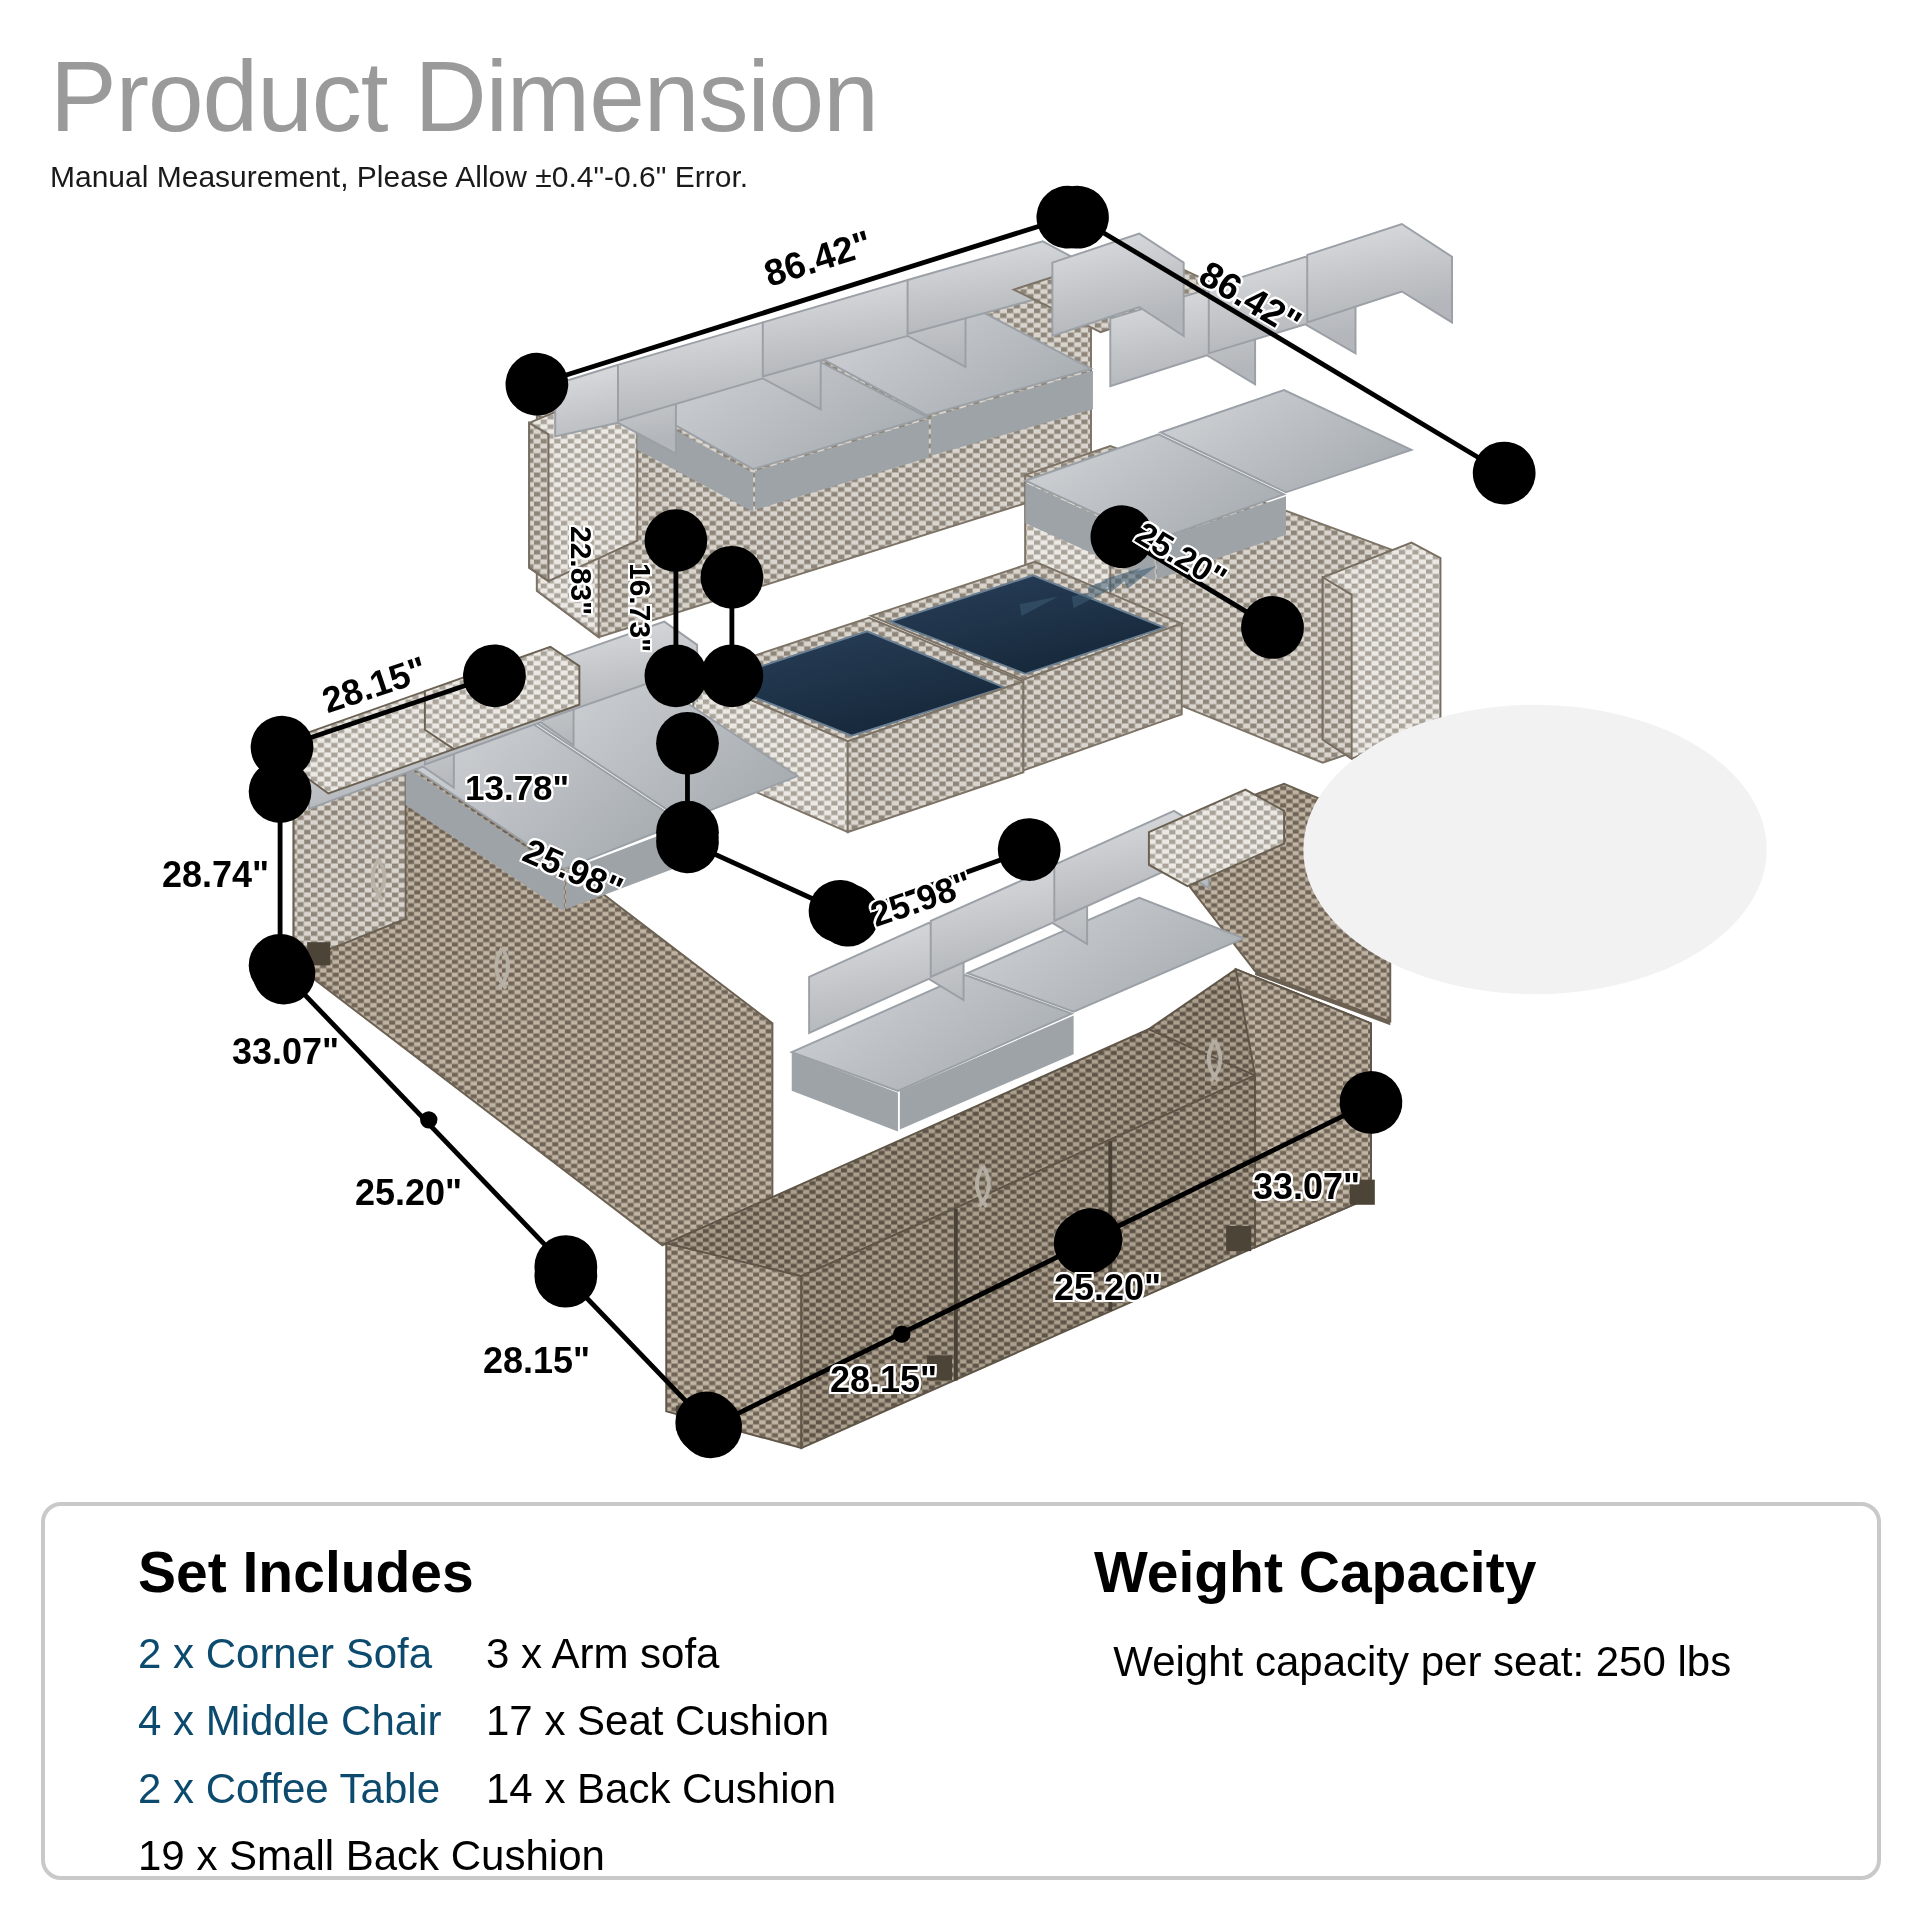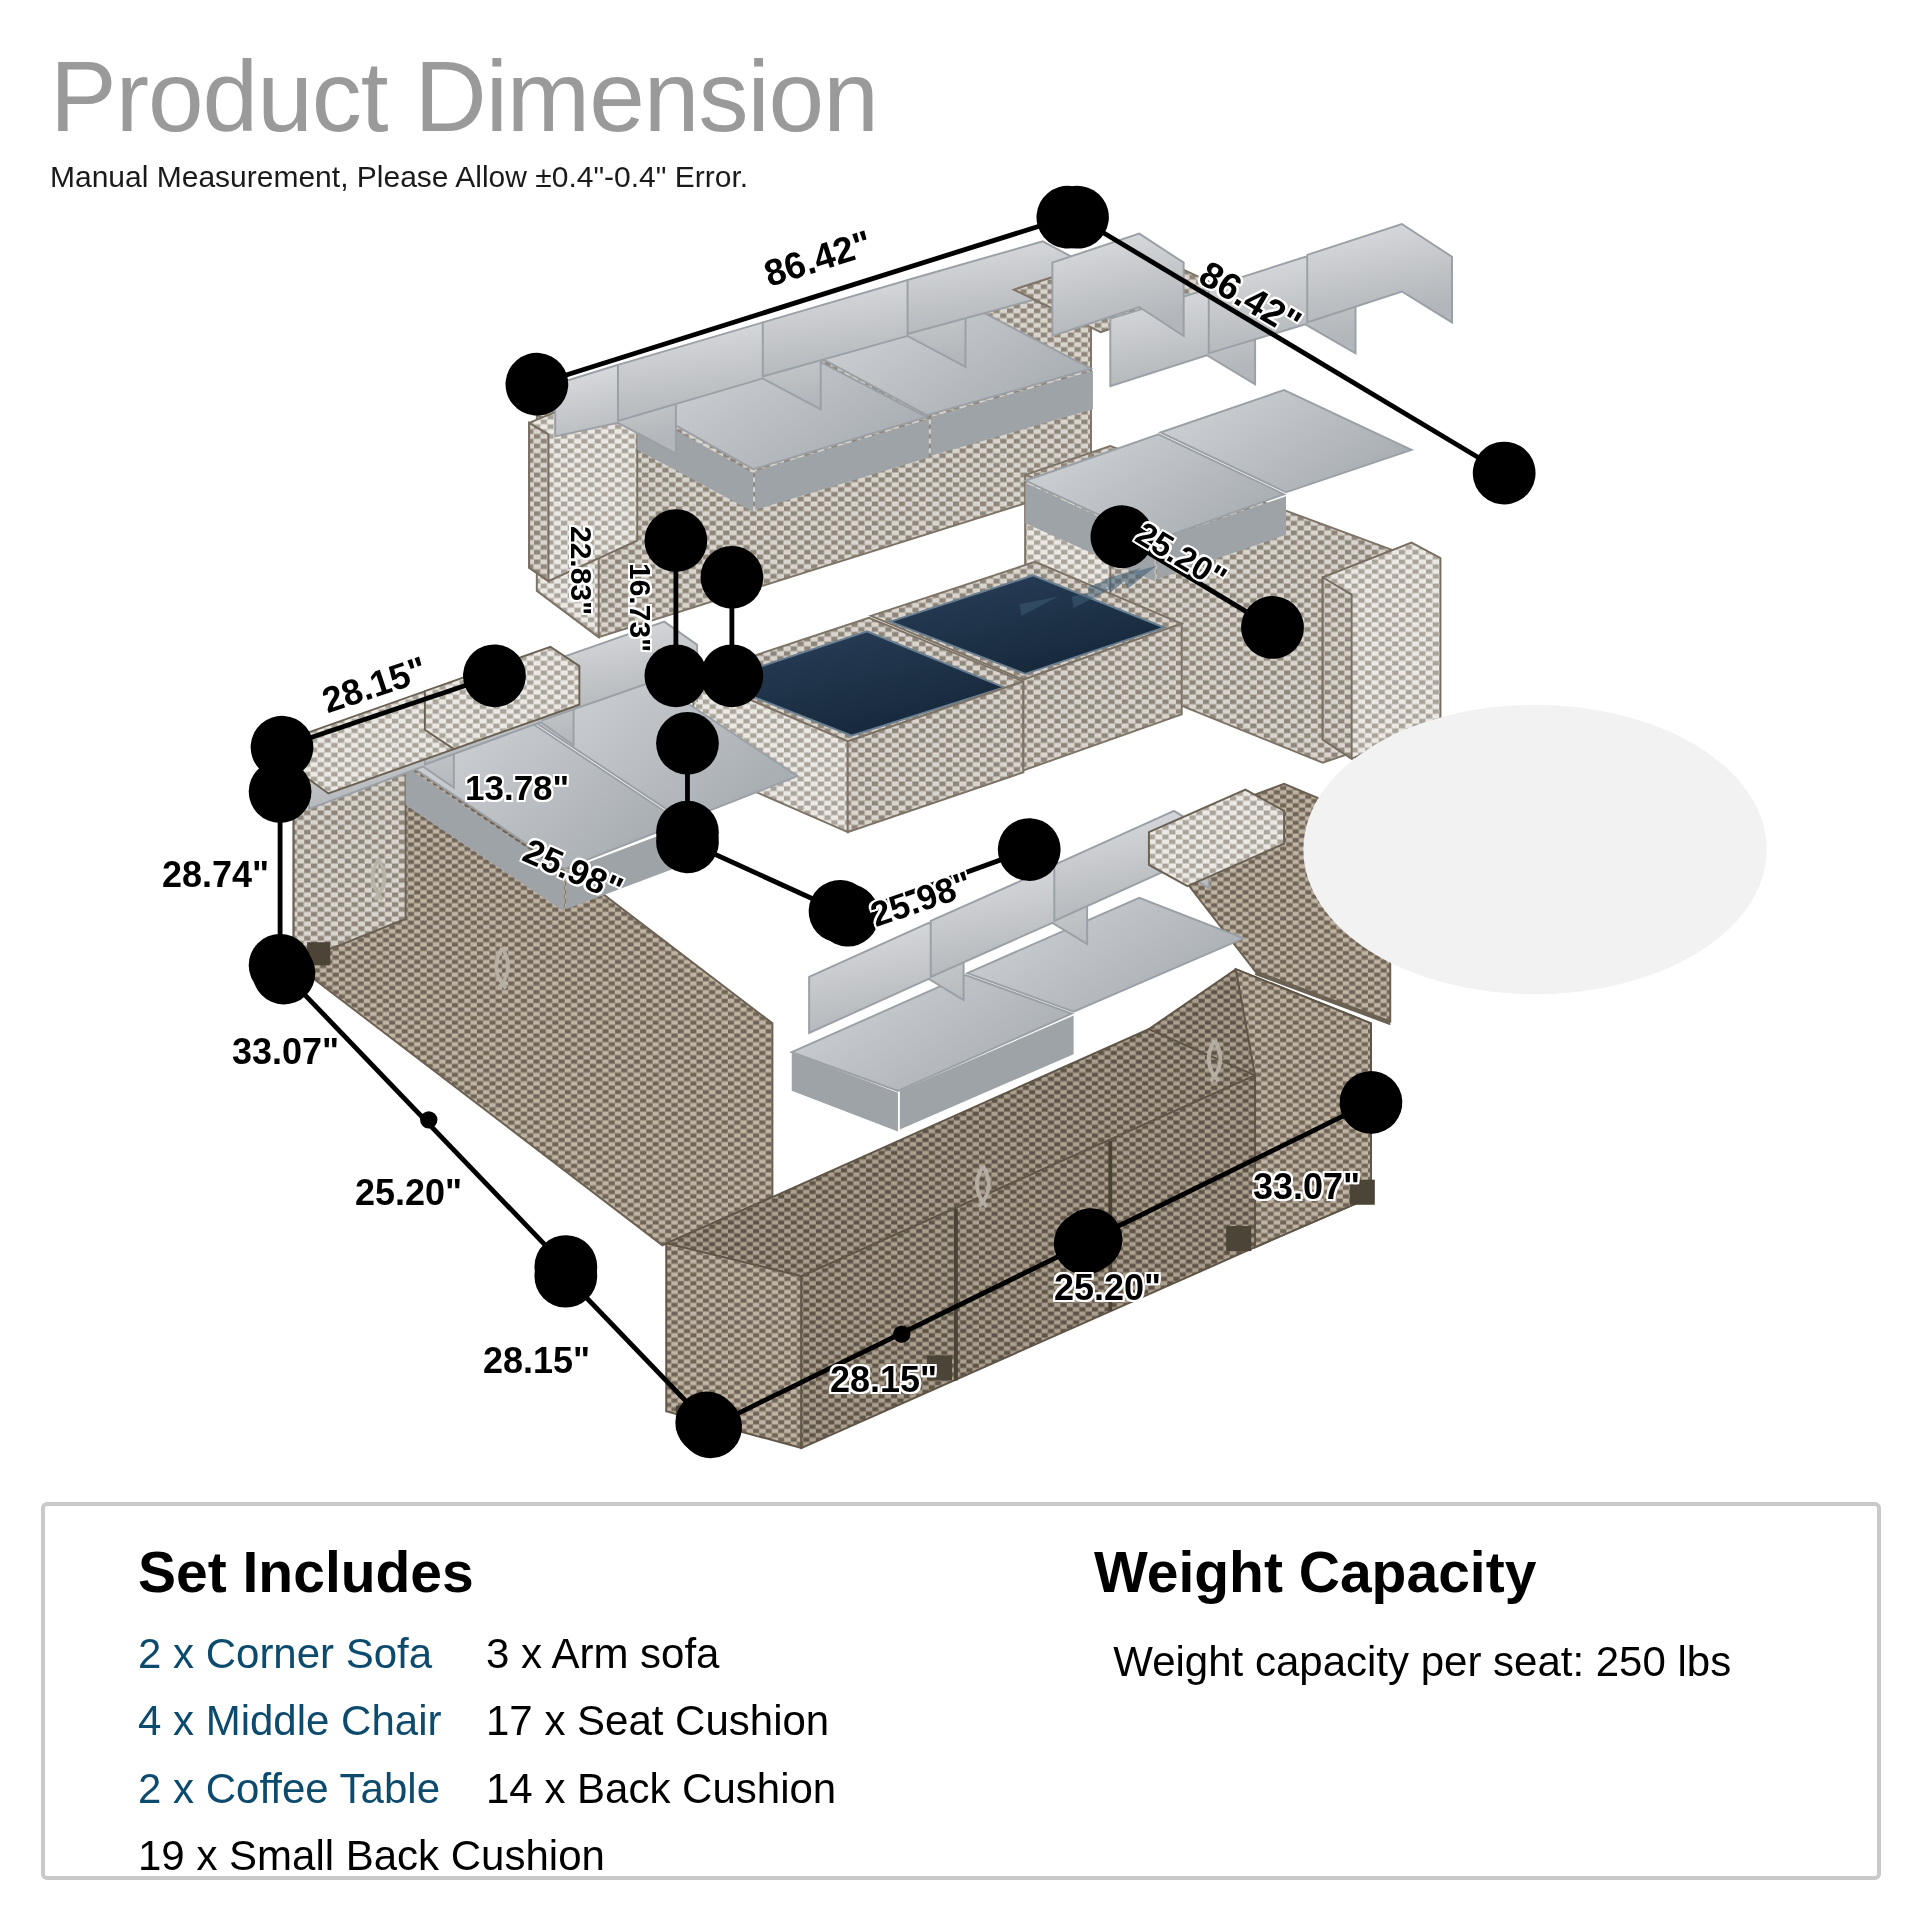--- a/index.html
+++ b/index.html
@@ -18,40 +18,40 @@
 
   
   .dim{position:absolute;color:#000;font-weight:700;white-space:nowrap;
        font-family:"Liberation Sans", sans-serif;
        text-shadow:
          1.9px 0 0 #fff,-1.9px 0 0 #fff,0 1.9px 0 #fff,0 -1.9px 0 #fff,
          1.9px 1.9px 0 #fff,-1.9px -1.9px 0 #fff,1.9px -1.9px 0 #fff,-1.9px 1.9px 0 #fff;}
 
   
   #info-card{position:absolute;left:41px;top:1502px;width:1840px;height:378px;
-             border:4.8px solid #c9c9c9;border-radius:6px;background:#fff;
+             border:4.8px solid #c9c9c9;border-radius:20px;background:#fff;
              box-sizing:border-box;}
   #col-set{position:absolute;left:93px;top:33px;width:869px;}
   #col-weight{position:absolute;left:1049px;top:33px;width:753px;}
   .card-h{font-size:57px;font-weight:700;color:#000;letter-spacing:0px;
           white-space:nowrap;}
   .set-grid{margin-top:25px;}
   .set-row{display:flex;margin-bottom:19.3px;}
   .set-a{width:348px;font-size:42px;color:#0c4a6e;white-space:nowrap;}
   .set-b{font-size:42px;color:#000;white-space:nowrap;}
   .set-wide{font-size:42px;color:#000;white-space:nowrap;}
   .weight-line{margin-top:33px;font-size:42px;color:#000;white-space:nowrap;
                padding-left:19.3px;}
 </style>
 </head>
 <body>
 
 <div id="header">
   <div id="title">Product Dimension</div>
-  <div id="subtitle">Manual Measurement, Please Allow ±0.4"-0.4" Error.</div>
+  <div id="subtitle">Manual Measurement, Please Allow ±0.4"-0.6" Error.</div>
 </div>
 
 <div id="stage">
 <svg viewBox="0 0 2000 1530" xmlns="http://www.w3.org/2000/svg">
   <defs>
 
     <pattern id="wkLight" width="14" height="10" patternUnits="userSpaceOnUse">
       <rect width="14" height="10" fill="#cfccc6"></rect>
       <rect x="0" y="0" width="7" height="4" fill="#ece9e4"></rect>
       <rect x="7" y="5" width="7" height="4" fill="#ece9e4"></rect>

